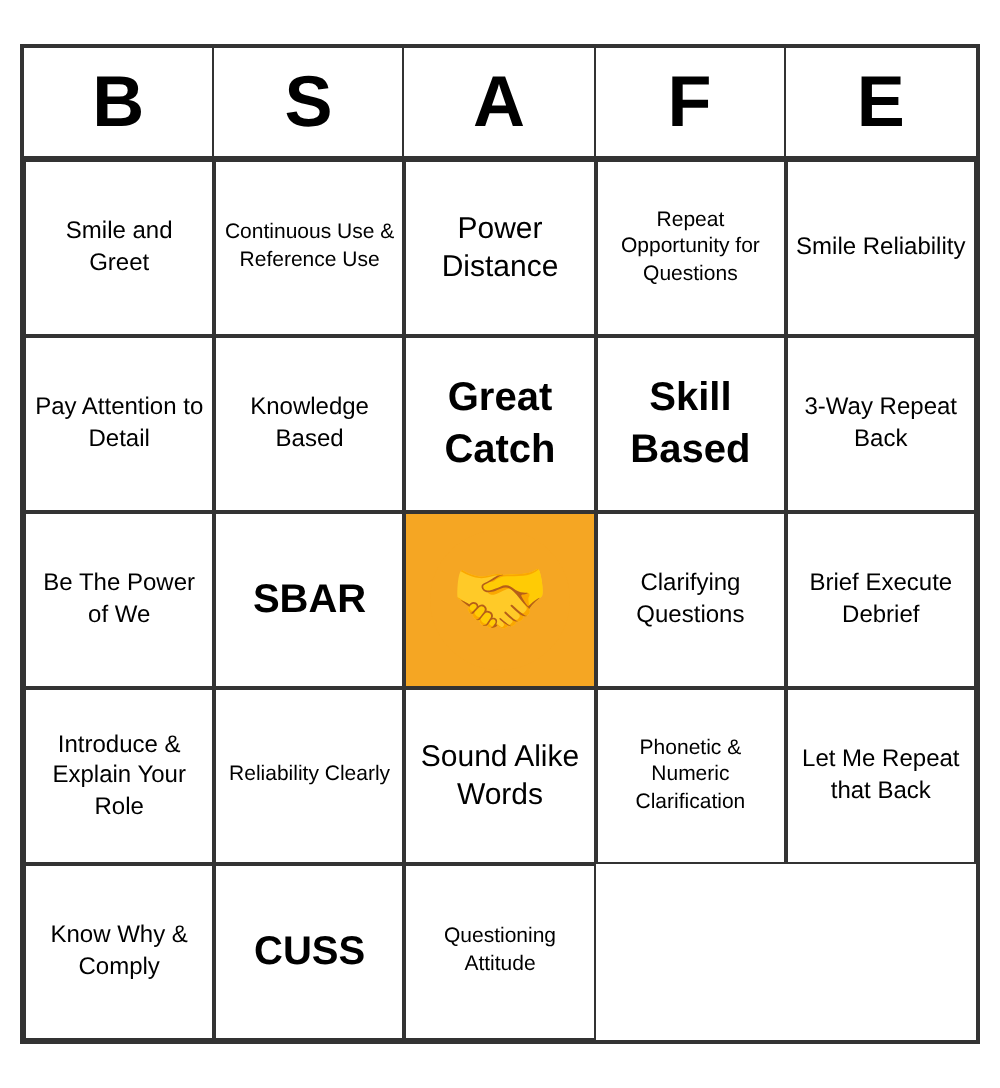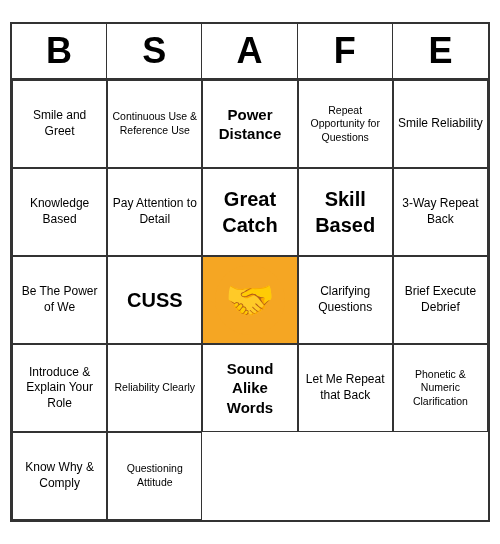--- a/index.html
+++ b/index.html
@@ -49,21 +49,21 @@
       line-height: 1.3;
       color: #000;
       position: relative;
     }
     .cell.large-text {
       font-size: 20px;
       font-weight: bold;
     }
     .cell.medium-text {
       font-size: 15px;
-      font-weight: bold;
+      font-weight: normal;
     }
     .cell.small-text {
       font-size: 10.5px;
     }
     .cell.free-space {
       background: #F5A623;
       padding: 0;
     }
     .free-space-inner {
       width: 70px;
@@ -101,40 +101,40 @@
       <span>Power Distance</span>
     </div>
     <div class="cell small-text">
       <span>Repeat Opportunity for Questions</span>
     </div>
     <div class="cell">
       <span>Smile Reliability</span>
     </div>
 
     <div class="cell">
-      <span>Knowledge Based</span>
+      <span>Pay Attention to Detail</span>
     </div>
     <div class="cell">
-      <span>Pay Attention to Detail</span>
+      <span>Knowledge Based</span>
     </div>
     <div class="cell large-text">
       <span>Great Catch</span>
     </div>
     <div class="cell large-text">
       <span>Skill Based</span>
     </div>
     <div class="cell">
       <span>3-Way Repeat Back</span>
     </div>
 
     <div class="cell">
       <span>Be The Power of We</span>
     </div>
     <div class="cell large-text">
-      <span>CUSS</span>
+      <span>SBAR</span>
     </div>
     <div class="cell free-space">
       <div class="free-space-inner">
         <span class="handshake-icon">🤝</span>
       </div>
     </div>
     <div class="cell">
       <span>Clarifying Questions</span>
     </div>
     <div class="cell">
@@ -143,28 +143,31 @@
 
     <div class="cell">
       <span>Introduce &amp; Explain Your Role</span>
     </div>
     <div class="cell small-text">
       <span>Reliability Clearly</span>
     </div>
     <div class="cell medium-text">
       <span>Sound Alike Words</span>
     </div>
+    <div class="cell small-text">
+      <span>Phonetic &amp; Numeric Clarification</span>
+    </div>
     <div class="cell">
       <span>Let Me Repeat that Back</span>
-    </div>
-    <div class="cell small-text">
-      <span>Phonetic &amp; Numeric Clarification</span>
     </div>
 
     <div class="cell">
       <span>Know Why &amp; Comply</span>
+    </div>
+    <div class="cell large-text">
+      <span>CUSS</span>
     </div>
     <div class="cell small-text">
       <span>Questioning Attitude</span>
     </div>
 
   </div>
 </div>
 
 </body></html>

